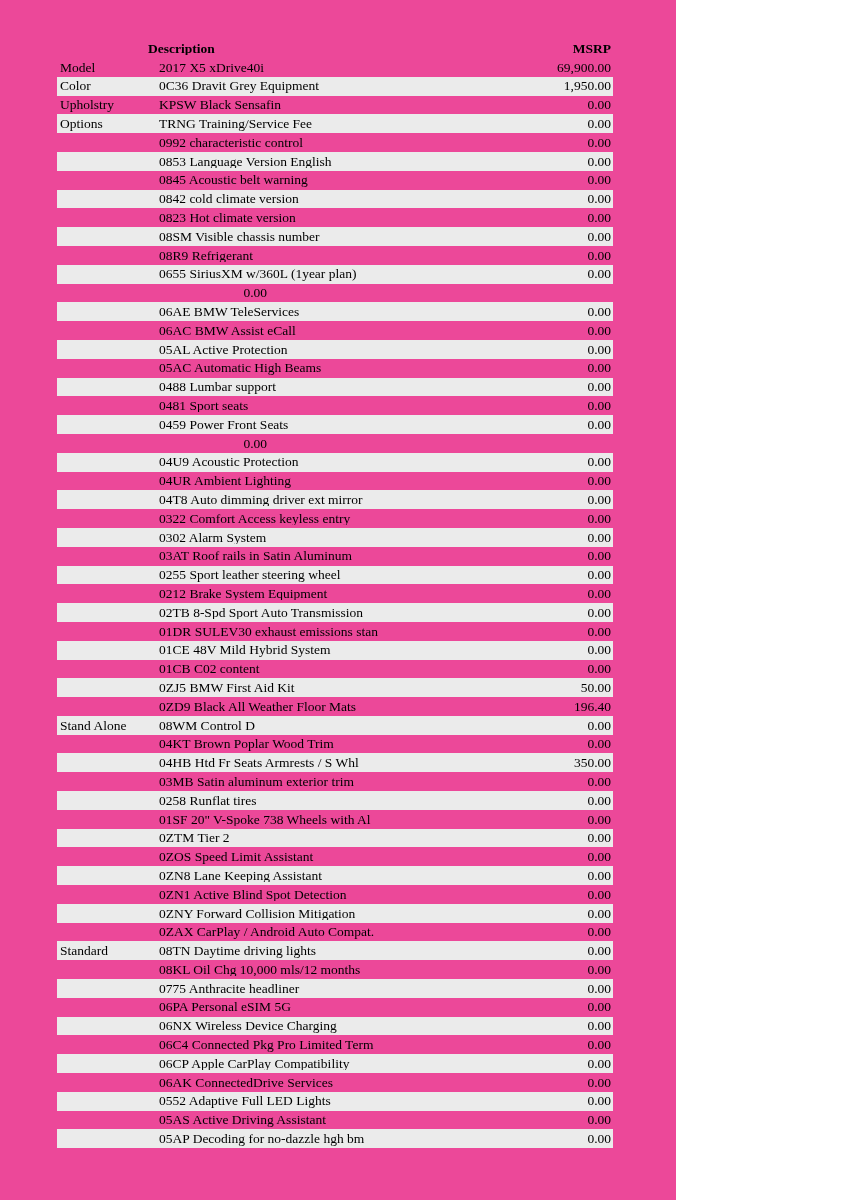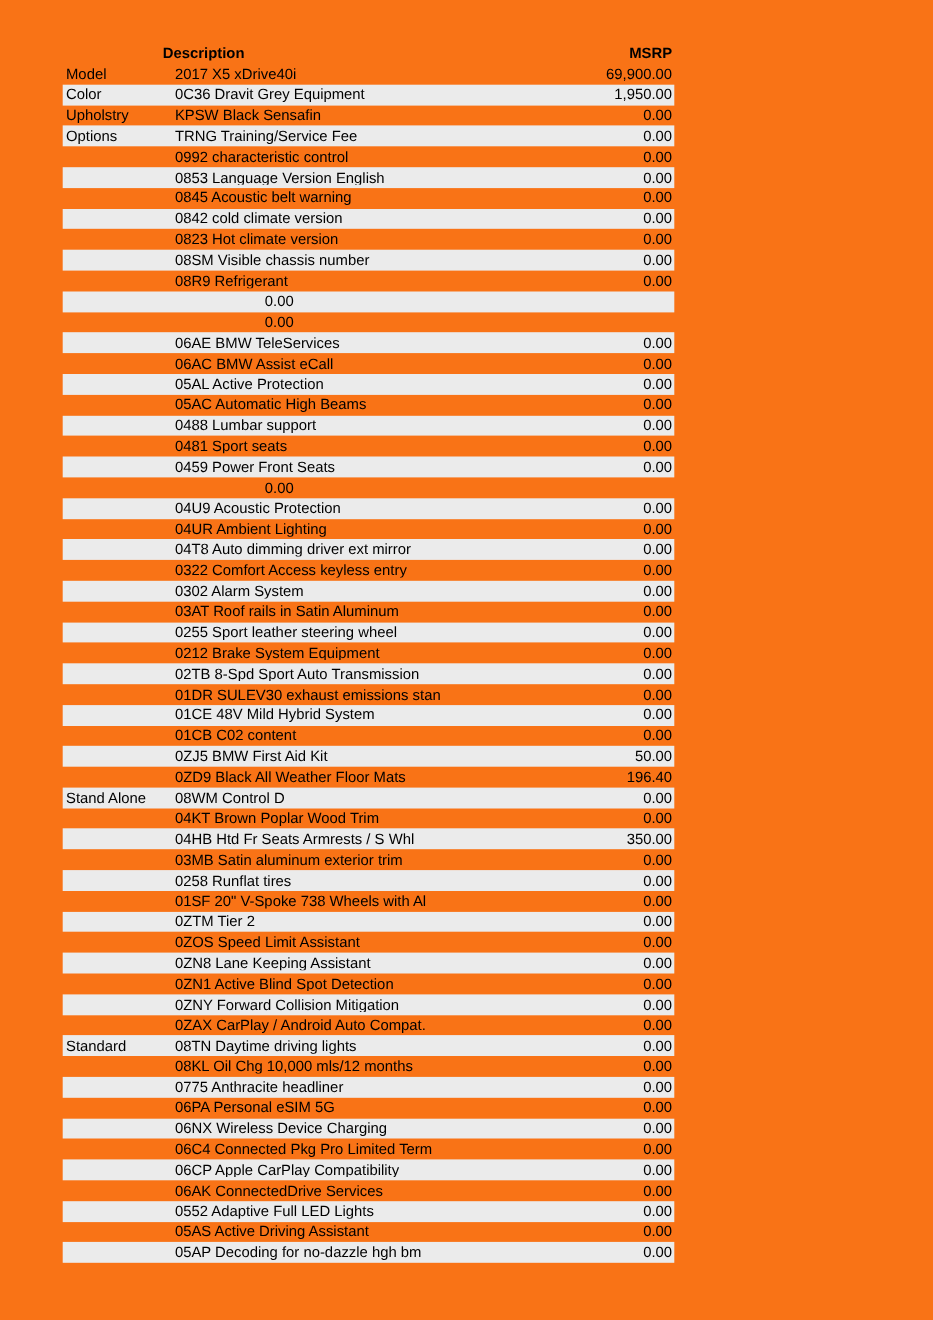--- a/index.html
+++ b/index.html
@@ -4,24 +4,25 @@
 <style>
   html, body {
     margin: 0;
     padding: 0;
     background: #ffffff;
     font-family: "Liberation Sans", sans-serif;
     color: #000000;
   }
   .page {
     position: relative;
-    width: 848px;
+    width: 676px;
     height: 1200px;
-    background: #f97316;
+    background: #ec4899;
     overflow: hidden;
+    font-family: Liberation Serif, serif;
   }
   .options-table {
     position: absolute;
     left: 57px;
     top: 39px;
     width: 556px;
     font-size: 13.5px;
     line-height: 1;
   }
   .header-row {
@@ -121,20 +122,21 @@
     <div class="cell desc">08SM Visible chassis number</div>
     <div class="cell msrp">0.00</div>
   </div>
         <div class="row">
     <div class="cell cat"></div>
     <div class="cell desc">08R9 Refrigerant</div>
     <div class="cell msrp">0.00</div>
   </div>
         <div class="row striped">
     <div class="cell cat"></div>
+    <div class="cell desc">0655 SiriusXM w/360L (1year plan)</div>
     <div class="cell msrp">0.00</div>
   </div>
         <div class="row">
     <div class="cell cat"></div>
     <div class="cell msrp">0.00</div>
   </div>
         <div class="row striped">
     <div class="cell cat"></div>
     <div class="cell desc">06AE BMW TeleServices</div>
     <div class="cell msrp">0.00</div>

